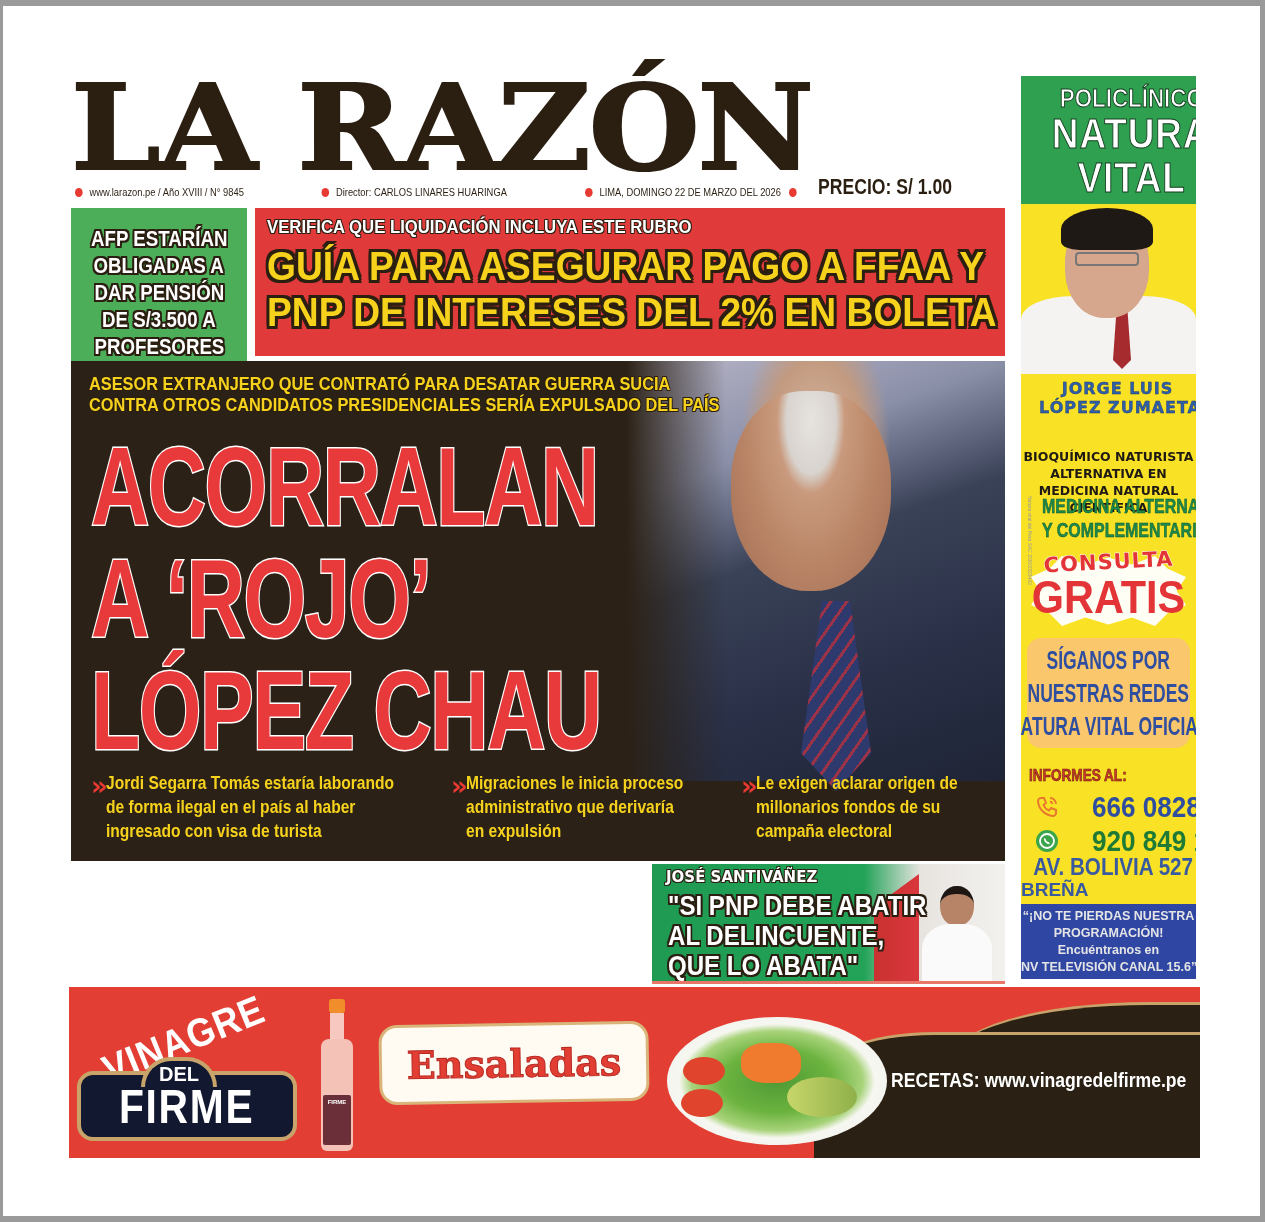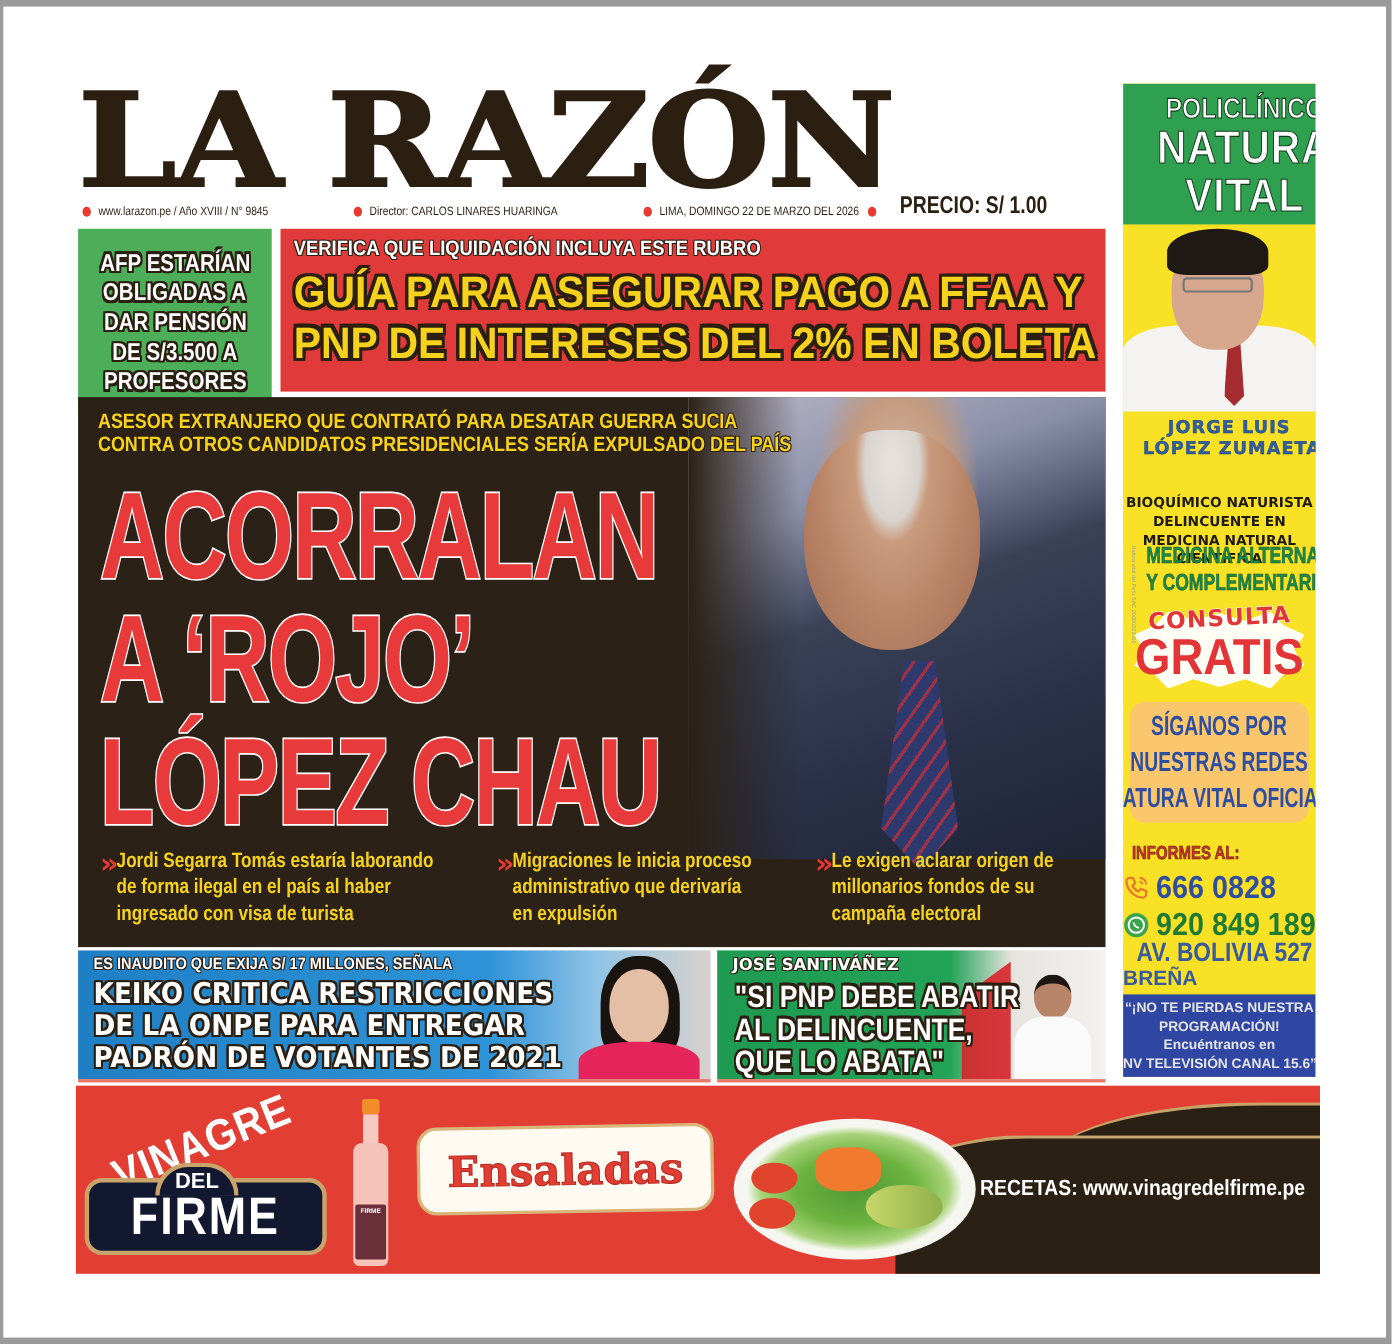--- a/index.html
+++ b/index.html
@@ -95,21 +95,21 @@
   .side-alt { position: absolute; left: 0; top: 418px; width: 175px; text-align: center; }
   .side-alt div { font-family: "Liberation Sans", sans-serif; font-weight: 900; font-size: 21px; line-height: 24px; color: #1c8a4a; -webkit-text-stroke: 0.5px #0f5530; transform: scaleX(0.76); white-space: nowrap; }
   .side-vert { position: absolute; left: 2px; top: 420px; width: 10px; height: 110px; writing-mode: vertical-rl; font-family: "Liberation Sans", sans-serif; font-size: 5px; color: #9a9a9a; }
   .side-consulta { position: absolute; left: 0; top: 470px; width: 175px; height: 90px; text-align: center; }
   .side-consulta .burst { position: absolute; left: 10px; top: 10px; width: 155px; height: 70px; background: #fffef5; clip-path: polygon(0 30%, 12% 18%, 20% 0, 35% 12%, 50% 2%, 65% 12%, 80% 0, 88% 18%, 100% 30%, 94% 50%, 100% 70%, 88% 82%, 80% 100%, 65% 88%, 50% 98%, 35% 88%, 20% 100%, 12% 82%, 0 70%, 6% 50%); }
   .side-consulta .c1 { position: relative; font-family: "DejaVu Sans", sans-serif; font-weight: bold; font-size: 21px; line-height: 24px; color: #e33437; -webkit-text-stroke: 1px #ffffff; paint-order: stroke fill; transform: rotate(-3deg); padding-top: 4px; letter-spacing: 1px; }
   .side-consulta .c2 { position: relative; font-family: "Liberation Sans", sans-serif; font-weight: 900; font-size: 46px; line-height: 46px; color: #e33437; transform: scaleX(0.9); }
   .side-follow { position: absolute; left: 6px; top: 562px; width: 163px; height: 110px; background: #fbc76c; border-radius: 14px; display: flex; flex-direction: column; align-items: center; justify-content: center; }
   .side-follow div { font-family: "Liberation Sans", sans-serif; font-weight: 900; font-size: 25px; line-height: 33px; color: #2f4ea0; transform: scaleX(0.7); white-space: nowrap; }
   .side-informes { position: absolute; left: 8px; top: 690px; font-family: "Liberation Sans", sans-serif; font-weight: 900; font-size: 17px; color: #c8392b; -webkit-text-stroke: 0.6px #6b1810; transform: scaleX(0.8); transform-origin: left; white-space: nowrap; }
-  .phone-row { position: absolute; left: 0; display: flex; align-items: center; }
+  .phone-row { position: absolute; left: 14px; display: flex; align-items: center; gap: 27px; }
   .phone-row .icon { width: 24px; height: 24px; display: flex; align-items: center; justify-content: center; margin-right: 6px; }
   .phone-row .num { font-family: "Liberation Sans", sans-serif; font-weight: 900; font-size: 29px; line-height: 30px; transform: scaleX(0.9); transform-origin: left; white-space: nowrap; }
   .side-address { position: absolute; left: 0; top: 778px; width: 175px; }
   .side-address .a1 { font-family: "Liberation Sans", sans-serif; font-weight: bold; font-size: 24px; line-height: 26px; color: #3a5aa0; transform: scaleX(0.86); white-space: nowrap; }
   .side-address .a2 { font-family: "Liberation Sans", sans-serif; font-weight: bold; font-size: 19px; line-height: 20px; color: #3a5aa0; }
   .side-tv { position: absolute; left: 0; top: 828px; width: 175px; height: 75px; background: #2f46a3; text-align: center; padding-top: 4px; }
   .side-tv div { font-family: "Liberation Sans", sans-serif; font-weight: bold; font-size: 12.5px; line-height: 17px; color: #e5e5e5; white-space: nowrap; }
 </style>
 </head>
 <body>
@@ -186,33 +186,20 @@
         <span class="chev">»</span>
         <div class="txt">
           <div>Le exigen aclarar origen de</div>
           <div>millonarios fondos de su</div>
           <div>campaña electoral</div>
         </div>
       </div>
     </div>
   </div>
 
-  <div class="keiko">
-    <div class="keiko-photo">
-      <div class="hair"></div>
-      <div class="face"></div>
-      <div class="body"></div>
-    </div>
-    <div class="keiko-kicker">ES INAUDITO QUE EXIJA S/ 17 MILLONES, SEÑALA</div>
-    <div class="keiko-headline">
-      <div>KEIKO CRITICA RESTRICCIONES</div>
-      <div>DE LA ONPE PARA ENTREGAR</div>
-      <div>PADRÓN DE VOTANTES DE 2021</div>
-    </div>
-  </div>
 
   <div class="santi">
     <div class="flag"></div>
     <div class="person">
       <div class="head"></div>
       <div class="torso"></div>
     </div>
     <div class="santi-kicker">JOSÉ SANTIVÁÑEZ</div>
     <div class="santi-headline">
       <div>"SI PNP DEBE ABATIR</div>
@@ -261,21 +248,21 @@
       <div class="head"></div>
       <div class="hair"></div>
       <div class="glasses"></div>
     </div>
     <div class="side-name">
       <div>JORGE LUIS</div>
       <div>LÓPEZ ZUMAETA</div>
     </div>
     <div class="side-title">
       <div>BIOQUÍMICO NATURISTA</div>
-      <div>DELINCUENTE EN</div>
+      <div>ALTERNATIVA EN</div>
       <div>MEDICINA NATURAL</div>
       <div>CIENTÍFICA</div>
     </div>
     <div class="side-vert">Natura vital del Perú SAC 20600323400</div>
     <div class="side-alt">
       <div>MEDICINA ALTERNATIVA</div>
       <div>Y COMPLEMENTARIA</div>
     </div>
     <div class="side-consulta">
       <div class="burst"></div>

